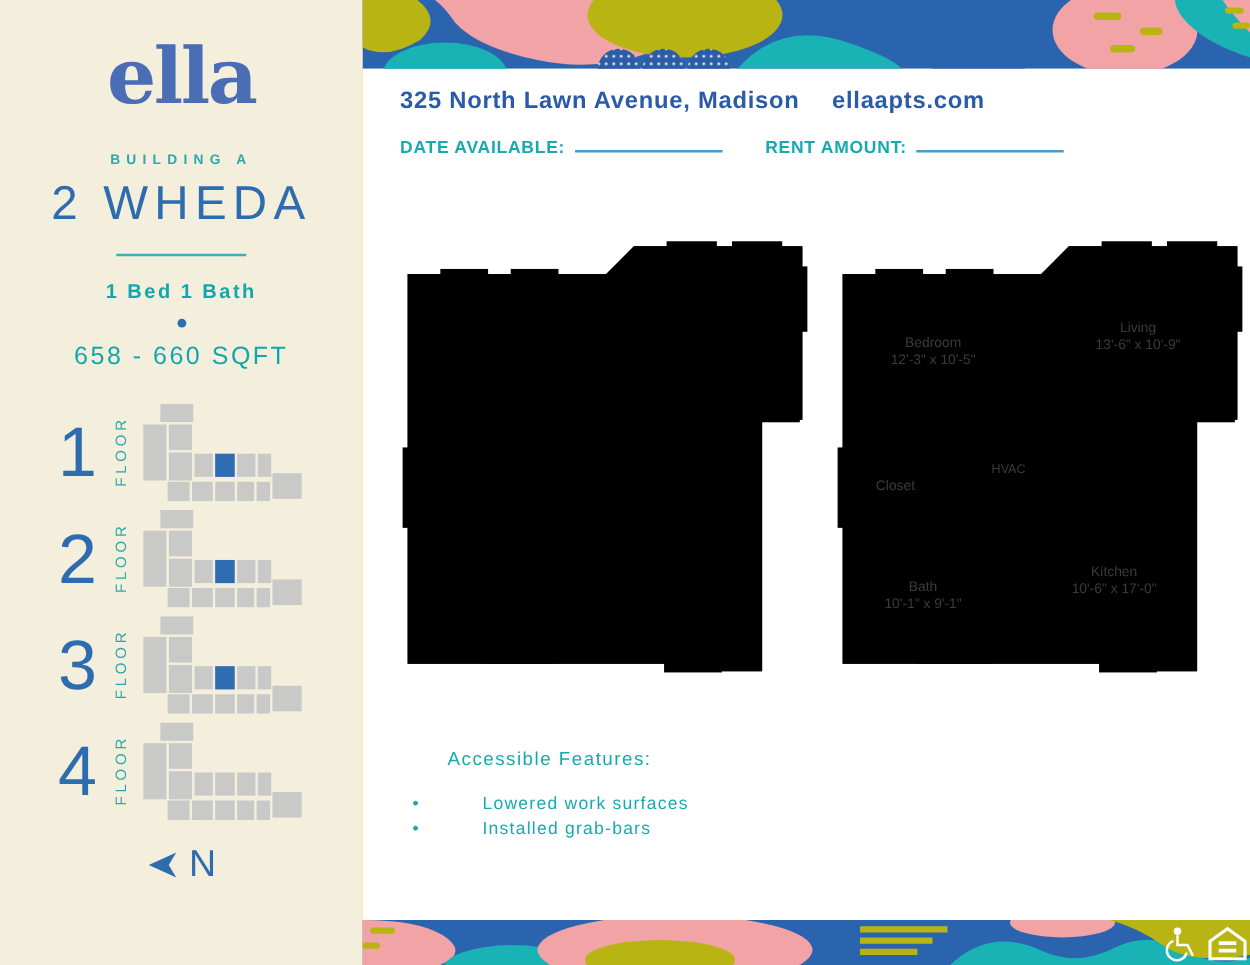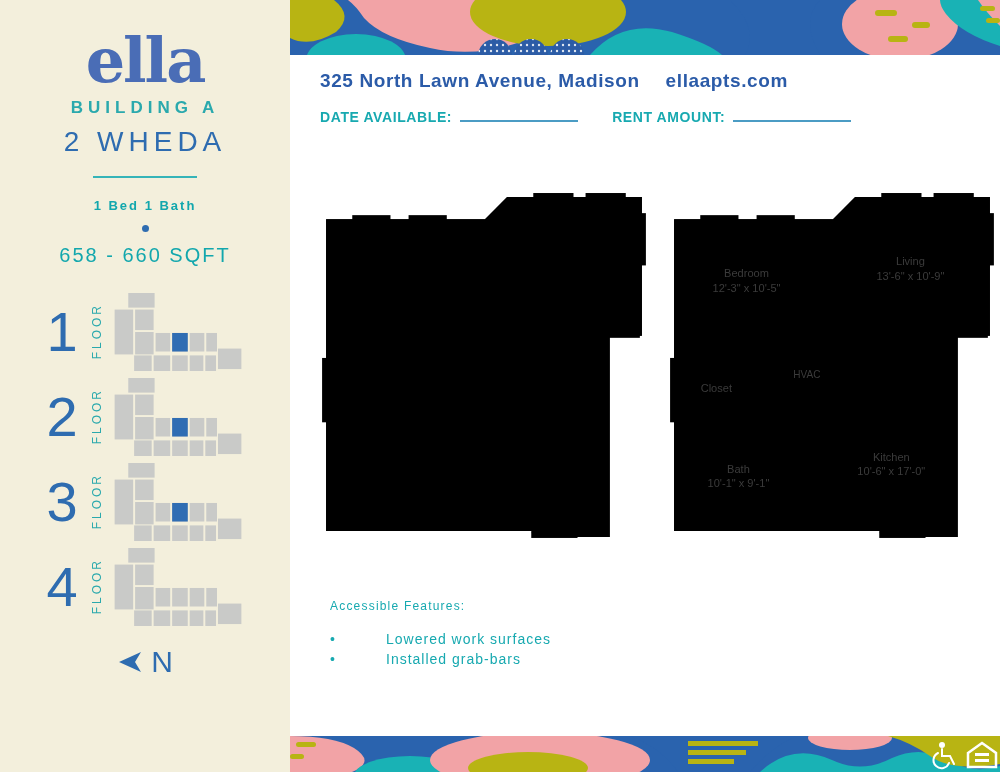--- a/index.html
+++ b/index.html
@@ -3,24 +3,24 @@
 <meta charset="utf-8">
 <style>
   html,body{margin:0;padding:0;background:#fff;}
   .page{position:relative;width:1000px;height:772px;overflow:hidden;background:#eab308;
         font-family:"Liberation Sans",sans-serif;}
 
   
   .sidebar{position:absolute;left:0;top:0;width:290px;height:772px;background:#f3efdc;text-align:center;}
   .logo{margin-top:30px;font-family:"DejaVu Serif",serif;font-weight:bold;font-size:62px;line-height:1;
         color:#4a6db6;letter-spacing:-2px;}
-  .building{margin-top:6px;font-size:17px;letter-spacing:5px;color:#2aa9ad;font-weight:bold;}
-  .plan-name{margin-top:8px;font-size:28px;letter-spacing:5px;color:#2e6cb0;font-weight:300;}
+  .building{margin-top:30px;font-size:11px;letter-spacing:5px;color:#2aa9ad;font-weight:bold;}
+  .plan-name{margin-top:8px;font-size:38px;letter-spacing:5px;color:#2e6cb0;font-weight:300;}
   .divider{width:104px;height:0;border-top:2px solid #35b4b8;margin:18px auto 0;}
-  .bedbath{margin-top:20px;font-size:13px;font-weight:bold;letter-spacing:2px;color:#12a7ad;}
+  .bedbath{margin-top:20px;font-size:16px;font-weight:bold;letter-spacing:2px;color:#12a7ad;}
   .dot{width:7px;height:7px;border-radius:50%;background:#2e6cb0;margin:12px auto;}
   .sqft{font-size:20px;font-weight:normal;letter-spacing:2px;color:#12a7ad;}
   .floors{margin-top:22px;}
   .floor-row{display:flex;align-items:center;justify-content:flex-start;height:85px;padding-left:40px;}
   .floor-num{width:44px;font-size:56px;font-weight:300;color:#2e6cb0;line-height:1;text-align:center;}
   .floor-word{writing-mode:vertical-rl;transform:rotate(180deg);font-size:12px;letter-spacing:3px;
               color:#2aa9ad;margin:0 10px 0 6px;}
   .minimap{width:128px;height:78px;}
   .floor-row.dim .hl{display:none;}
   .hl{fill:#2f6db3;}
@@ -50,21 +50,21 @@
              --sofa:#6f6b66;--sofa2:#857d71;--counter:#ece7d2;--appl:#b5b5b3;--white:#fdfdfb;
              --gray:#b9b9b7;--lamp:#8f8d89;}
   .schematic{--floor:#ffffff;--floor2:#ffffff;--wall:#6b6c6e;--line:#a9a9a9;--winfill:#ffffff;
              --sheet:#ffffff;--bed:#ffffff;--wood:#ffffff;--dark:#9a9a9a;--chair:#ffffff;
              --sofa:#ffffff;--sofa2:#ffffff;--counter:#ffffff;--appl:#ffffff;--white:#ffffff;
              --gray:#ffffff;--lamp:#cccccc;}
   .plan-labels text{font-family:"Liberation Sans",sans-serif;font-size:11px;fill:#3b3b3b;}
   .plan-labels .hvac-t{font-size:10px;}
 
   .features{margin:52px 0 0 40px;color:#17a9b0;}
-  .features-h{font-size:12px;letter-spacing:1.2px;}
+  .features-h{font-size:15px;letter-spacing:1.2px;margin-left:28px;}
   .features ul{list-style:none;margin:18px 0 0 0;padding:0;font-size:14px;letter-spacing:1px;}
   .features li{margin:4px 0;padding-left:0;}
   .features li .bullet{display:inline-block;width:56px;}
 </style>
 </head>
 <body>
 
 <svg width="0" height="0" style="position:absolute">
   <defs>
     <g id="minimap-geo" fill="#c9cac8">

